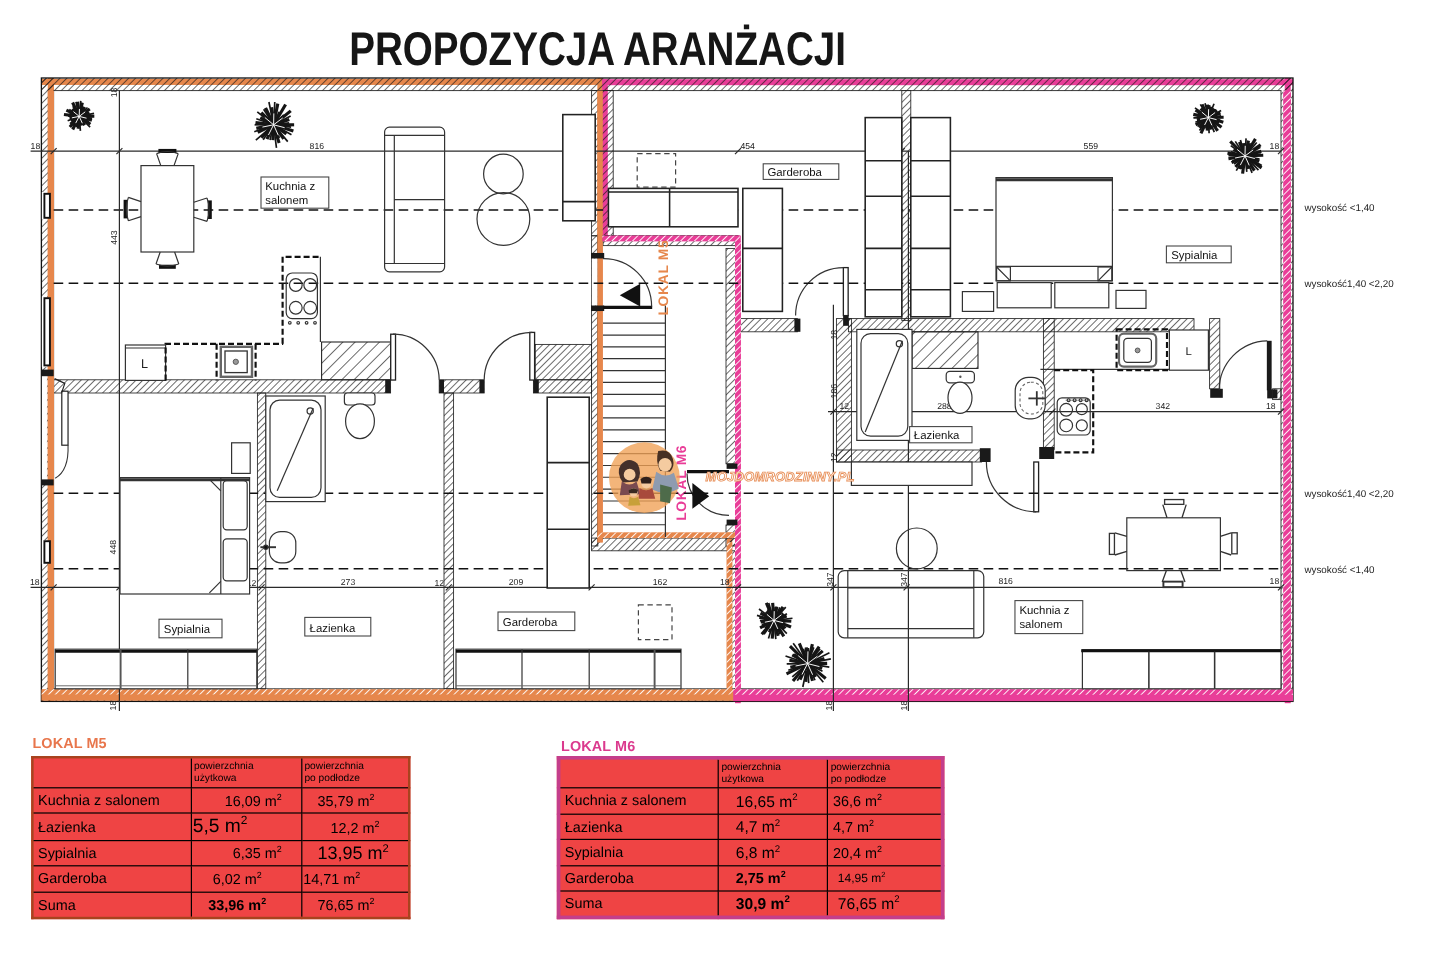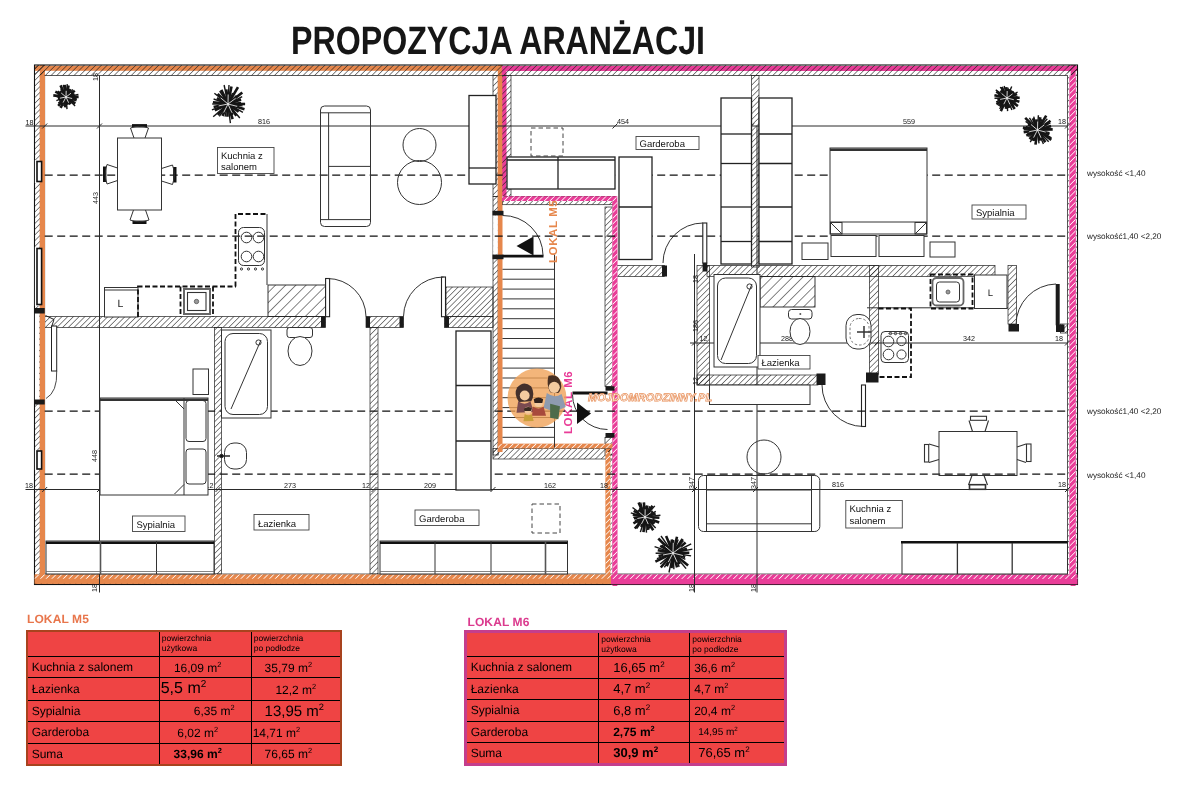--- a/index.html
+++ b/index.html
@@ -975,21 +975,21 @@
       <col style="width:89.8px">
     </colgroup>
 <tbody>
       <tr style="height:25px">
   <td></td>
   <td style="font-size:8.5px;line-height:1.15;padding-left:2px;">powierzchnia<br>użytkowa</td>
   <td style="font-size:8.5px;line-height:1.15;padding-left:2px;">powierzchnia<br>po podłodze</td>
 </tr>
 <tr style="height:21.5px">
   <td style="font-size:12px;padding-left:4px;">Kuchnia z salonem</td>
-  <td style="font-size:12px;text-align:center;padding-right:16px;">16,09 m<sup>2</sup></td>
+  <td style="font-size:12px;text-align:right;padding-right:16px;">16,09 m<sup>2</sup></td>
   <td style="font-size:12px;text-align:center;padding-right:16px;">35,79 m<sup>2</sup></td>
 </tr>
 <tr style="height:21.5px">
   <td style="font-size:12px;padding-left:4px;">Łazienka</td>
   <td style="font-size:16px;text-align:left;padding-right:16px;">5,5 m<sup>2</sup></td>
   <td style="font-size:12px;text-align:center;">12,2 m<sup>2</sup></td>
 </tr>
 <tr style="height:21.5px">
   <td style="font-size:12px;padding-left:4px;">Sypialnia</td>
   <td style="font-size:12px;text-align:right;padding-right:16px;">6,35 m<sup>2</sup></td>

